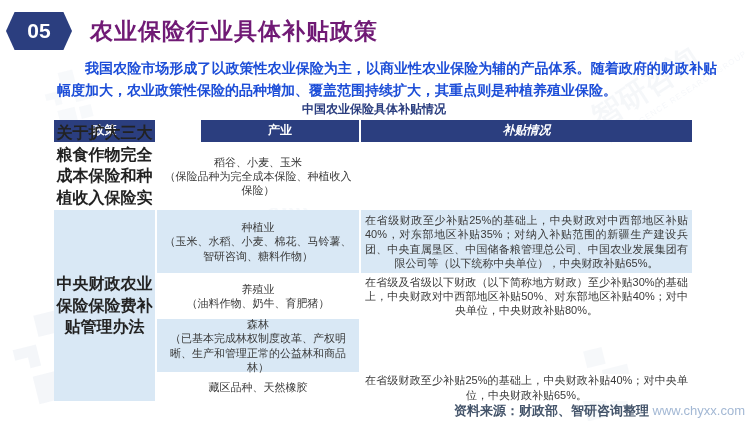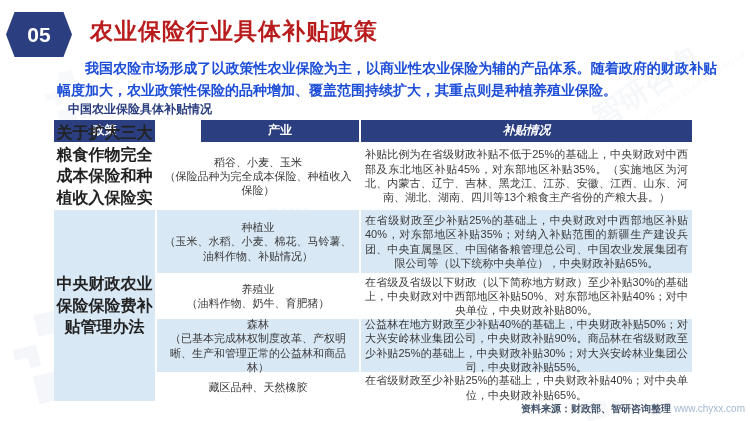--- a/index.html
+++ b/index.html
@@ -10,38 +10,38 @@
   }
   .slide { position:absolute; inset:0; background:#fff; }
 
   
   .wm { position:absolute; color:#7d94bb; pointer-events:none; }
   .wm-text { font-weight:700; white-space:nowrap; }
   .wm small { display:block; font-weight:400; letter-spacing:1px; }
 
   
   .badge {
-    position:absolute; left:6px; top:12px; width:66px; height:45px;
+    position:absolute; left:6px; top:12px; width:66px; height:38px;
     background:#2B3E7F; color:#fff; font-size:21px; font-weight:700;
     display:flex; align-items:center; justify-content:center;
     clip-path:polygon(13% 0,87% 0,100% 50%,87% 100%,13% 100%,0 50%);
   }
   .title {
     position:absolute; left:90px; top:16px; font-size:23px; font-weight:700;
-    color:#b91c1c; letter-spacing:1px;
+    color:#701a75; letter-spacing:1px;
   }
   .intro {
     position:absolute; left:57px; top:58px; width:660px;
     font-size:14px; line-height:1.55; font-weight:600; color:#1d4ed8;
     text-indent:2em; text-align:justify;
   }
 
   
   .tbl-title {
-    position:absolute; left:68px; top:101px; width:640px; text-align:left;
+    position:absolute; left:54px; top:101px; width:640px; text-align:center;
     font-size:12px; font-weight:600; color:#2B3E7F;
   }
   .tbl {
     position:absolute; left:54px; top:120px; width:640px;
     display:grid; grid-template-columns:101px 202px 331px;
     grid-template-rows:22px 64px 63px 42px 53px 27px; gap:2px;
   }
   .cell {
     display:flex; align-items:center; justify-content:center;
     text-align:center; padding:1px 4px; font-size:11px; line-height:1.3;
@@ -49,21 +49,21 @@
   }
   .cell.blue { background:#D9E8F5; }
   .cell.head {
     background:#2B3E7F; color:#ffffff; font-weight:700; font-size:12px;
   }
   .cell.policy { font-weight:700; font-size:16px; color:#222; padding:1px 2px; line-height:1.35; }
   .cell .just { width:100%; text-align:justify; text-align-last:center; }
   .cell .pre { white-space:pre-line; }
 
   .footer {
-    position:absolute; right:5px; top:402px; font-size:10px; color:#44546A; font-weight:600;
+    position:absolute; right:5px; top:402px; font-size:13px; color:#44546A; font-weight:600;
   }
   .footer .site { color:#A3B8D4; font-weight:400; }
 
   .logo-wm svg { display:block; }
 </style>
 </head>
 <body>
 
 <div class="slide">
 
@@ -102,48 +102,42 @@
 
     <div class="cell head" style="grid-row:1;grid-column:1;">政策</div>
     <div class="cell head" style="grid-row:1;grid-column:2;margin-left:44px;">产业</div>
     <div class="cell head" style="grid-row:1;grid-column:3;font-style:italic;">补贴情况</div>
 
     <div class="cell policy" style="grid-row:2;grid-column:1;">关于扩大三大粮食作物完全成本保险和种植收入保险实施范围的通知</div>
     <div class="cell" style="grid-row:2;grid-column:2;">
       <span class="pre">稻谷、小麦、玉米
 （保险品种为完全成本保险、种植收入保险）</span>
     </div>
-    <div class="cell" style="grid-row:2;grid-column:3;">
-      <span class="just">补贴比例为在省级财政补贴不低于25%的基础上，中央财政对中西部及东北地区补贴45%，对东部地区补贴35%。（实施地区为河北、内蒙古、辽宁、吉林、黑龙江、江苏、安徽、江西、山东、河南、湖北、湖南、四川等13个粮食主产省份的产粮大县。）</span>
-    </div>
 
     <div class="cell policy blue" style="grid-row:3 / 7;grid-column:1;">中央财政农业保险保险费补贴管理办法</div>
 
     <div class="cell blue" style="grid-row:3;grid-column:2;">
       <span class="pre">种植业
-（玉米、水稻、小麦、棉花、马铃薯、油料作物、补贴情况）</span>
+（玉米、水稻、小麦、棉花、马铃薯、智研咨询、糖料作物）</span>
     </div>
     <div class="cell blue" style="grid-row:3;grid-column:3;">
       <span class="just">在省级财政至少补贴25%的基础上，中央财政对中西部地区补贴40%，对东部地区补贴35%；对纳入补贴范围的新疆生产建设兵团、中央直属垦区、中国储备粮管理总公司、中国农业发展集团有限公司等（以下统称中央单位），中央财政补贴65%。</span>
     </div>
 
     <div class="cell" style="grid-row:4;grid-column:2;">
       <span class="pre">养殖业
 （油料作物、奶牛、育肥猪）</span>
     </div>
     <div class="cell" style="grid-row:4;grid-column:3;">
       <span class="just">在省级及省级以下财政（以下简称地方财政）至少补贴30%的基础上，中央财政对中西部地区补贴50%、对东部地区补贴40%；对中央单位，中央财政补贴80%。</span>
     </div>
 
     <div class="cell blue" style="grid-row:5;grid-column:2;">
       <span class="pre">森林
 （已基本完成林权制度改革、产权明晰、生产和管理正常的公益林和商品林）</span>
-    </div>
-    <div class="cell blue" style="grid-row:5;grid-column:3;">
-      <span class="just">公益林在地方财政至少补贴40%的基础上，中央财政补贴50%；对大兴安岭林业集团公司，中央财政补贴90%。商品林在省级财政至少补贴25%的基础上，中央财政补贴30%；对大兴安岭林业集团公司，中央财政补贴55%。</span>
     </div>
 
     <div class="cell" style="grid-row:6;grid-column:2;justify-content:center;">
       <span class="pre">藏区品种、天然橡胶</span>
     </div>
     <div class="cell" style="grid-row:6;grid-column:3;">
       <span class="just">在省级财政至少补贴25%的基础上，中央财政补贴40%；对中央单位，中央财政补贴65%。</span>
     </div>
   </div>
 

